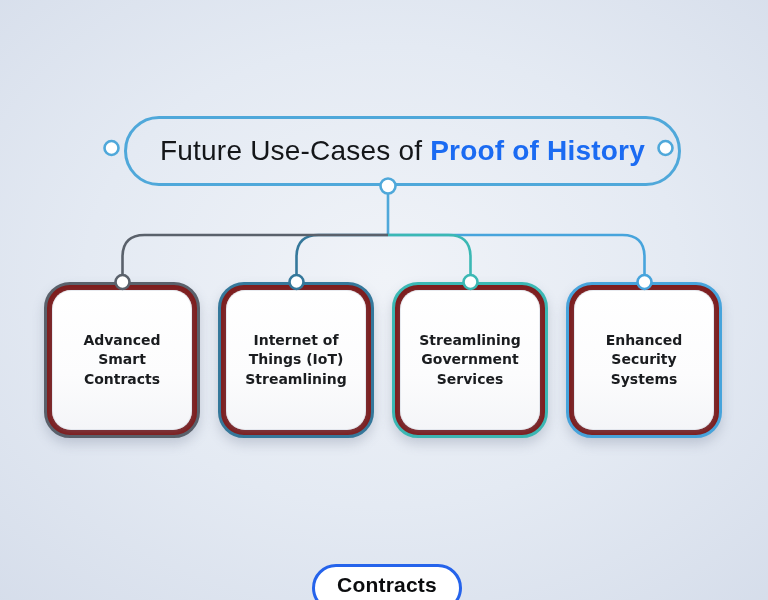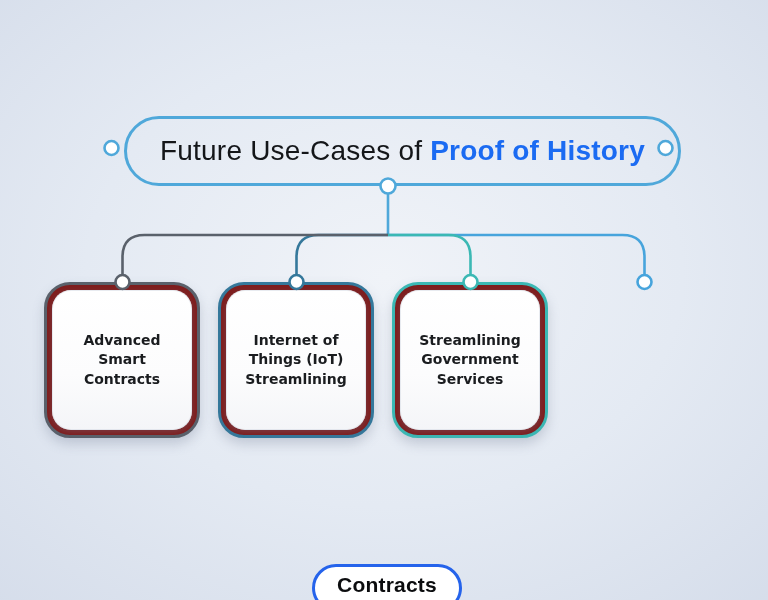--- a/index.html
+++ b/index.html
@@ -75,20 +75,27 @@
 Streamlining</div>
       </div>
     </div>
     <div class="use-case-box n2" style="border-color: rgb(59, 184, 180);">
       <div class="use-case-inner">
         <div class="use-case-label">Streamlining
 Government
 Services</div>
       </div>
     </div>
+    <div class="use-case-box n3" style="border-color: rgb(71, 164, 220);">
+      <div class="use-case-inner">
+        <div class="use-case-label">Enhanced
+Security
+Systems</div>
+      </div>
+    </div>
   </div>
 
   <svg class="connectors" viewBox="0 0 768 600" fill="none">
 
     <path d="M388,193.5 L388,236" stroke-width="2.6" stroke="#4FA8DA"></path>
 
     <path d="M388,235 H622.5 Q644.5,235 644.5,257 V275" stroke-width="2.6" stroke="#47A4DC"></path>
     <path d="M388,235 H448.5 Q470.5,235 470.5,257 V275" stroke-width="2.6" stroke="#3BB8B4"></path>
     <path d="M388,235 H318.5 Q296.5,235 296.5,257 V275" stroke-width="2.6" stroke="#35789B"></path>
     <path d="M388,235 H144.5 Q122.5,235 122.5,257 V275" stroke-width="2.6" stroke="#5A616B"></path>

